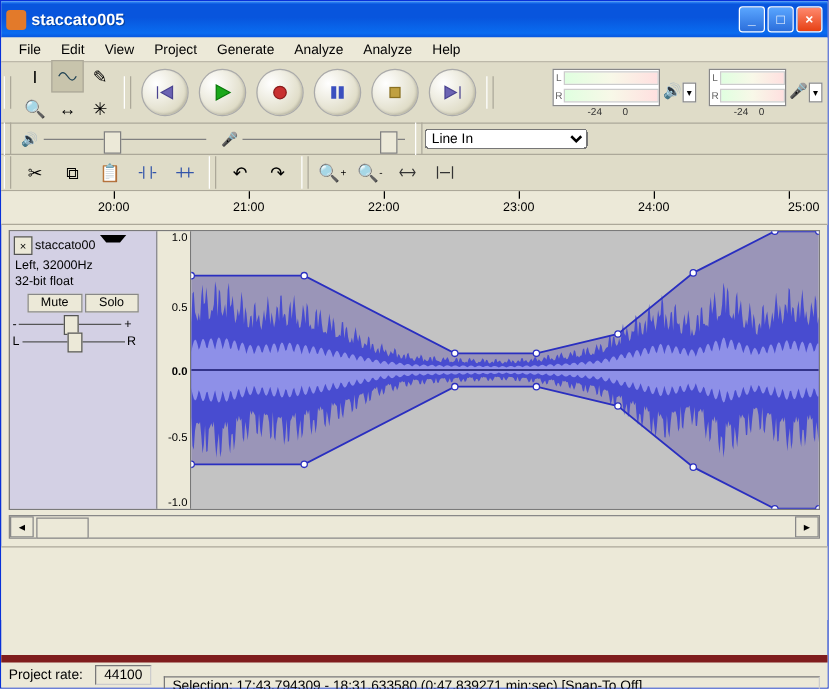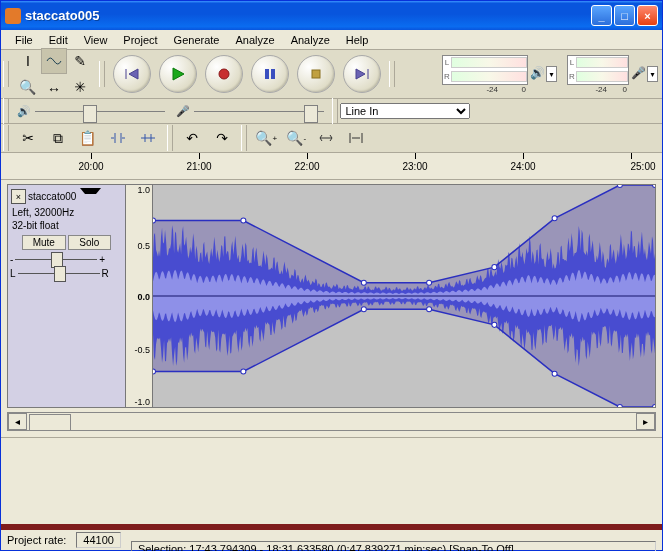--- a/index.html
+++ b/index.html
@@ -19,21 +19,21 @@
 .toolgrp{display:flex;align-items:center;padding:2px 4px;gap:4px;}
 .tbtn{width:24px;height:24px;border:1px solid transparent;display:flex;align-items:center;justify-content:center;cursor:pointer;font-size:14px;}
 .tbtn.act{border:1px solid #aca899;background:#c8c4ac;}
 .playbtn{width:36px;height:36px;border:1px solid #aaa;border-radius:50%;background:radial-gradient(circle at 30% 30%,#fff,#e0ddc8 70%,#cac6ae);display:flex;align-items:center;justify-content:center;margin:2px;cursor:pointer;box-shadow:inset -1px -1px 2px rgba(0,0,0,.15);}
 .pb-icon{display:block;}
 .meterbox{border:1px solid #888;background:#fff;height:28px;display:flex;flex-direction:column;font-size:8px;}
 .meterrow{flex:1;display:flex;align-items:center;}
 .metlbl{width:8px;text-align:center;color:#666;}
 .metbar{flex:1;background:linear-gradient(to right,#e0ffe0,#f8f8e8 50%,#ffe0e0);height:9px;border:1px solid #ccc;}
 .metscale{display:flex;font-size:8px;color:#333;}
-.metscale span{flex:1;text-align:right;}
+.metscale span{flex:1;text-align:left;}
 .metico{width:16px;height:14px;display:flex;align-items:center;justify-content:center;font-size:12px;}
 .mdrop{width:9px;height:14px;border:1px solid #888;background:#fff;font-size:8px;display:flex;align-items:center;justify-content:center;}
 .slidercell{padding:0 6px;display:flex;align-items:center;gap:4px;}
 .hslider{position:relative;height:16px;}
 .hslider .tr{position:absolute;top:50%;left:0;right:0;border-top:1px solid #808080;}
 .hslider .th{position:absolute;top:2px;width:12px;height:16px;background:#ece9d8;border:1px solid #808080;}
 select.linein{font-size:11px;width:130px;}
 #ruler{height:26px;background:#ece9d8;border-bottom:1px solid #aca899;position:relative;font-size:10px;}
 #ruler .tick{position:absolute;top:0;width:1px;height:6px;background:#000;}
 #ruler .lbl{position:absolute;top:8px;transform:translateX(-50%);}

